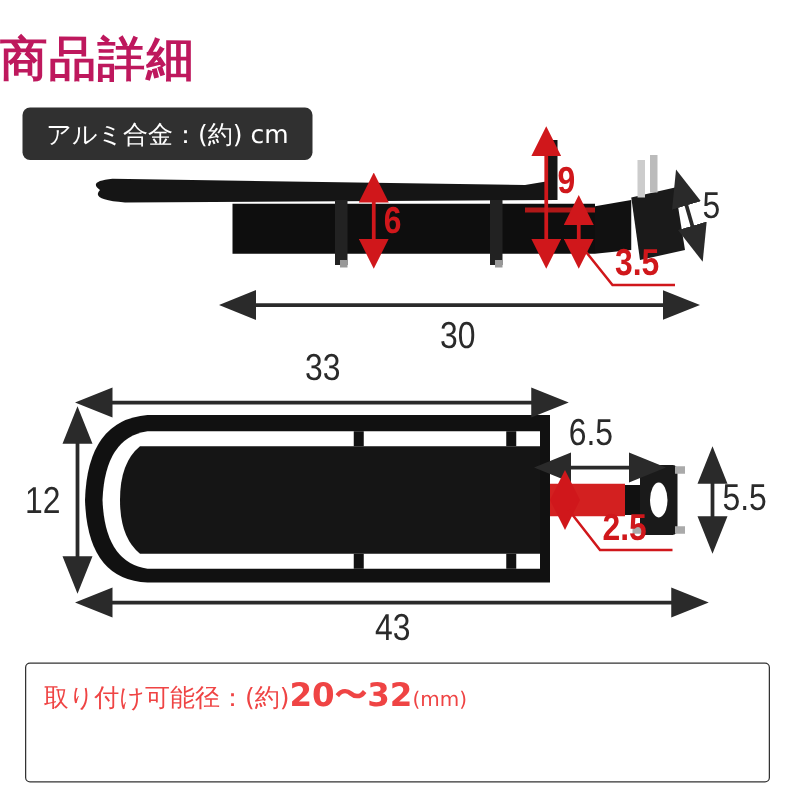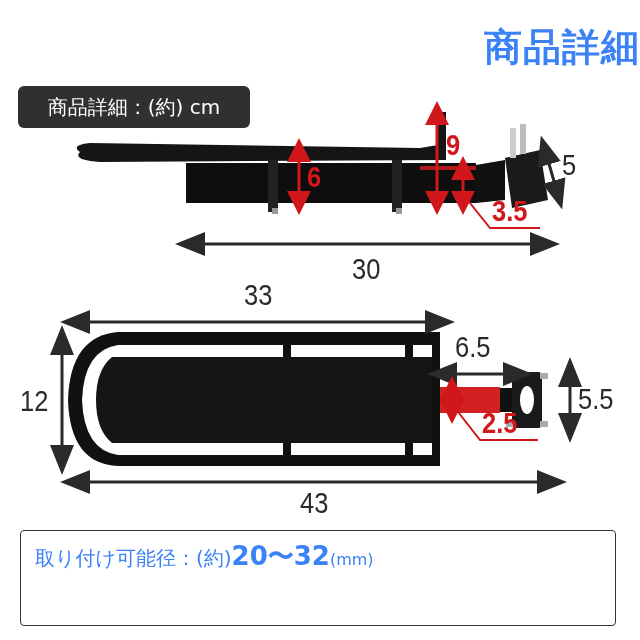--- a/index.html
+++ b/index.html
@@ -1,31 +1,31 @@
 <!DOCTYPE html>
 <html><head>
 <meta charset="utf-8">
 <style>
   html,body{margin:0;padding:0;background:#fff;}
   body{width:640px;height:640px;position:relative;overflow:hidden;font-family:"DejaVu Sans","Liberation Sans",sans-serif;color:#222;}
-  .title{position:absolute;left:0;top:22px;width:640px;text-align:right;font-size:38px;font-weight:bold;color:#3b82f6;letter-spacing:1px;}
+  .title{position:absolute;left:0;top:22px;width:640px;text-align:left;font-size:38px;font-weight:bold;color:#be185d;letter-spacing:1px;}
   .unit-badge{position:absolute;left:18px;top:86px;width:232px;height:42px;background:#303030;border-radius:6px;color:#fff;font-size:20px;line-height:42px;text-align:center;}
   svg.diagram{position:absolute;left:0;top:0;}
   .dim{position:absolute;font-family:"Liberation Sans","DejaVu Sans",sans-serif;font-size:30px;color:#2a2a2a;transform:scaleX(0.85);transform-origin:left top;}
   .dim.red{color:#d0171b;font-weight:bold;}
   .specs{position:absolute;left:20px;top:530px;width:596px;height:96px;border:1.5px solid #333;border-radius:4px;box-sizing:border-box;}
-  .spec{position:absolute;font-size:20px;color:#3b82f6;white-space:nowrap;text-align:center;}
+  .spec{position:absolute;font-size:20px;color:#ef4444;white-space:nowrap;text-align:center;}
   .spec .big{font-size:26px;font-weight:bold;}
   .spec .small{font-size:16px;}
 </style>
 </head>
 <body>
 
 <div class="title">商品詳細</div>
-<div class="unit-badge">商品詳細：(約) cm</div>
+<div class="unit-badge">アルミ合金：(約) cm</div>
 
 <svg class="diagram" width="640" height="640" viewBox="0 0 640 640">
   <defs>
     <marker id="ad" markerWidth="10" markerHeight="10" refX="5" refY="5" orient="auto-start-reverse">
         <path d="M0,1 L10,5 L0,9 z" fill="#2a2a2a"></path>
       </marker>
     <marker id="ar" markerWidth="8" markerHeight="8" refX="4" refY="4" orient="auto-start-reverse">
         <path d="M0,0 L8,4 L0,8 z" fill="#d0171b"></path>
       </marker>
   </defs>

